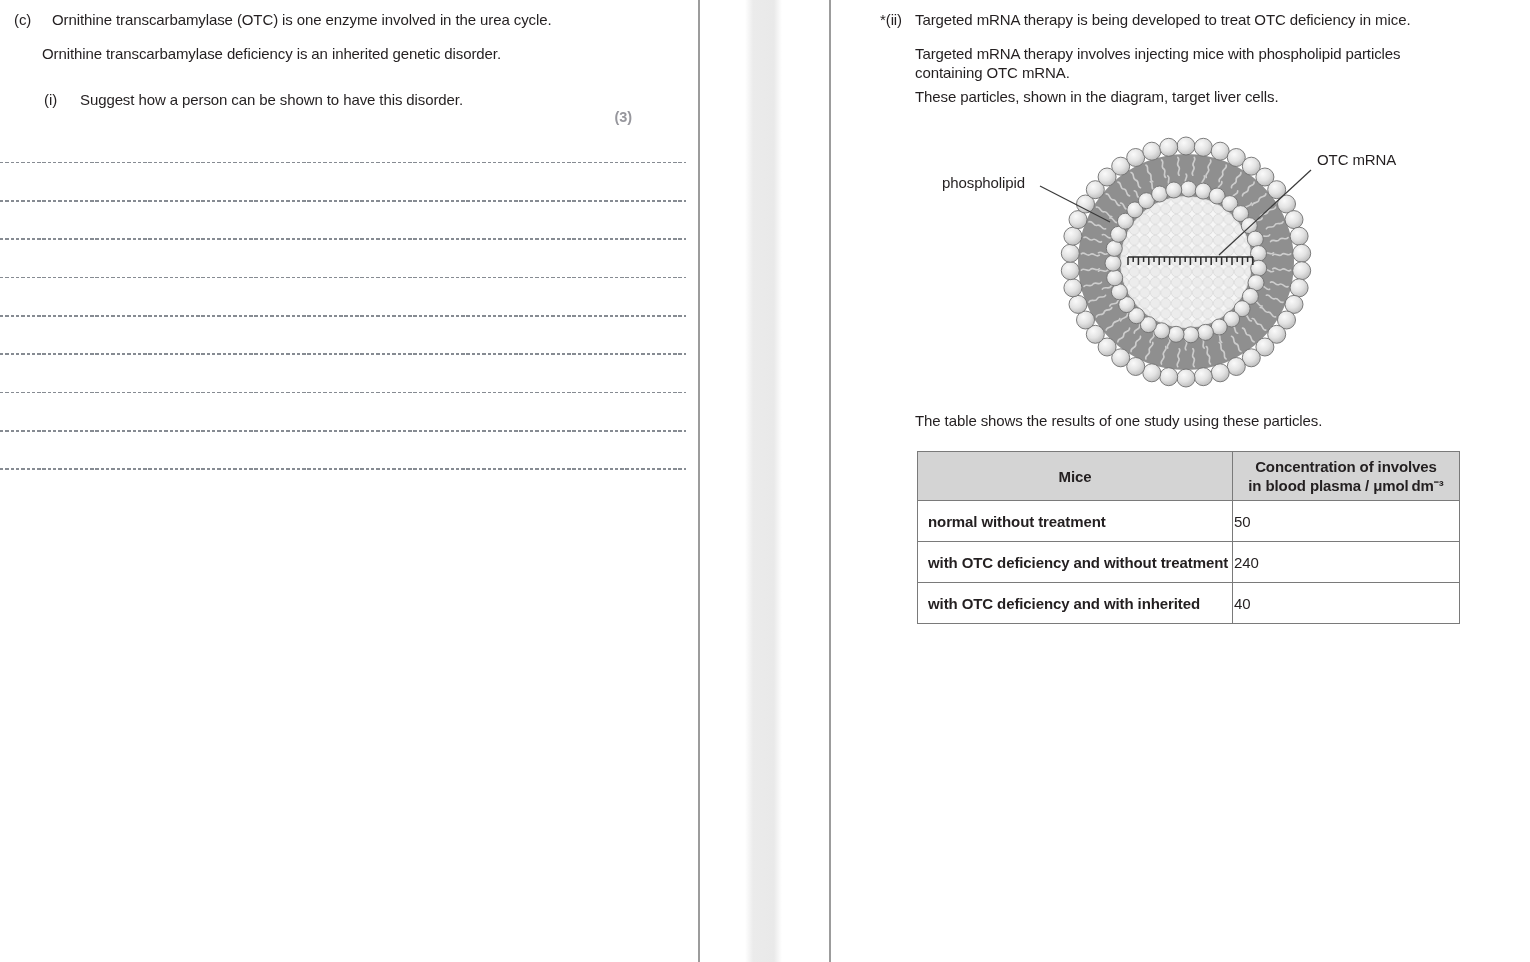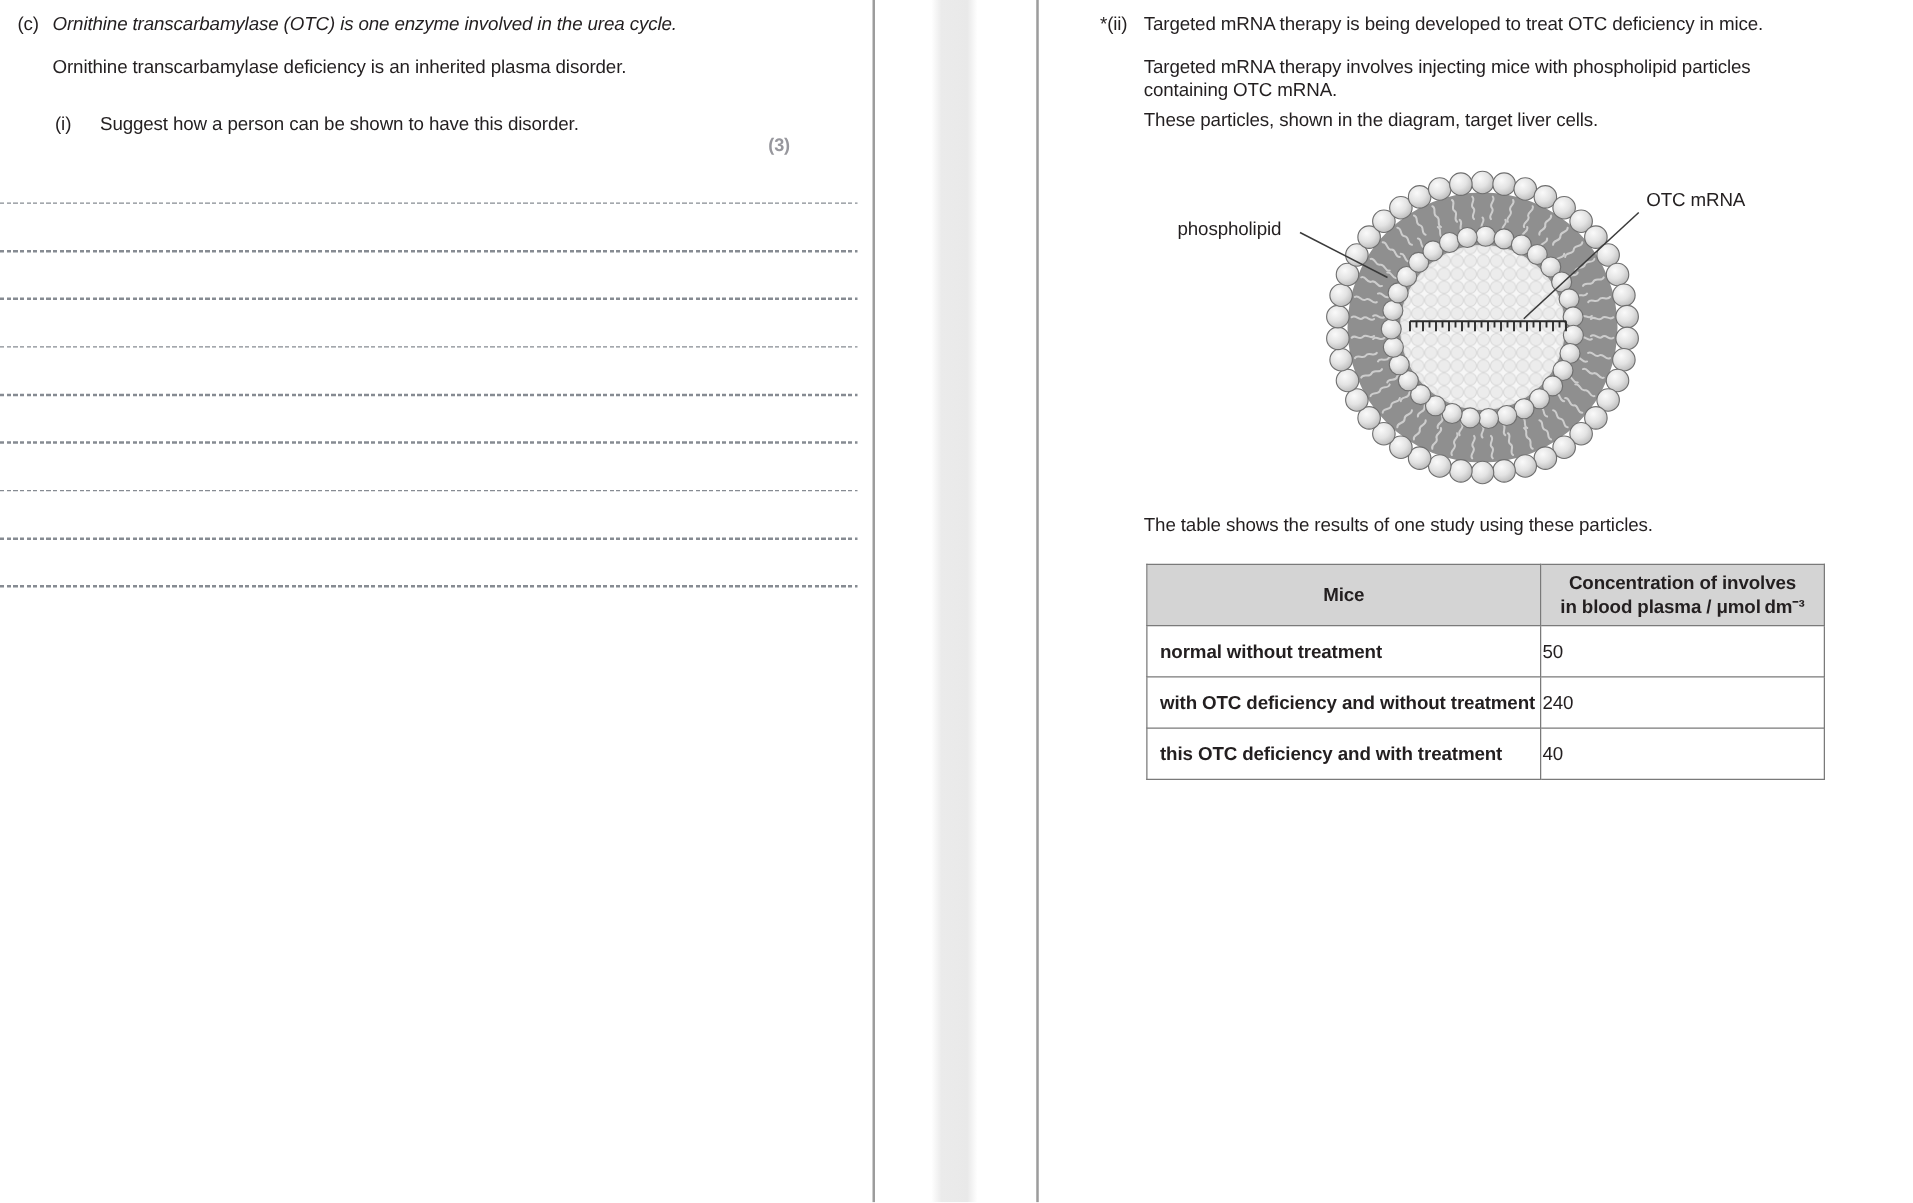--- a/index.html
+++ b/index.html
@@ -38,22 +38,22 @@
   
   text.diagram-label{font-family:"Liberation Sans",sans-serif;font-size:15px;fill:#231f20;}
 </style>
 </head>
 <body>
 
 <div class="stage">
 
   <div class="abs" style="left:0;top:0;width:697px;height:962px;">
     <span class="abs part-label nowrap" style="left:14px;top:11px;">(c)</span>
-    <div class="abs statement nowrap" style="left:42px;top:11px;font-style:italic;">Ornithine transcarbamylase (OTC) is one enzyme involved in the urea cycle.</div>
-    <div class="abs statement nowrap" style="left:42px;top:45px;">Ornithine transcarbamylase deficiency is an inherited plasma disorder.</div>
+    <div class="abs statement nowrap" style="left:52px;top:11px;">Ornithine transcarbamylase (OTC) is one enzyme involved in the urea cycle.</div>
+    <div class="abs statement nowrap" style="left:42px;top:45px;">Ornithine transcarbamylase deficiency is an inherited genetic disorder.</div>
 
     <span class="abs part-label nowrap" style="left:44px;top:91px;">(i)</span>
     <div class="abs statement nowrap" style="left:80px;top:91px;">Suggest how a person can be shown to have this disorder.</div>
 
     <div class="abs marks" style="left:600px;top:109px;width:32px;text-align:right;">(3)</div>
 
     <div class="abs" style="left:0;top:0;width:686px;height:480px;">
         <div class="answer-line" style="top: 161.7px;"></div>
         <div class="answer-line" style="top: 200.03px;"></div>
         <div class="answer-line" style="top: 238.36px;"></div>
@@ -267,20 +267,20 @@
       <tbody>
           <tr>
             <td class="cell-mice">normal without treatment</td>
             <td class="cell-val">50</td>
           </tr>
           <tr>
             <td class="cell-mice">with OTC deficiency and without treatment</td>
             <td class="cell-val">240</td>
           </tr>
           <tr>
-            <td class="cell-mice">this OTC deficiency and with treatment</td>
+            <td class="cell-mice">with OTC deficiency and with inherited</td>
             <td class="cell-val">40</td>
           </tr>
         </tbody>
     </table>
   </div>
 
 </div>
 
 </body></html>

